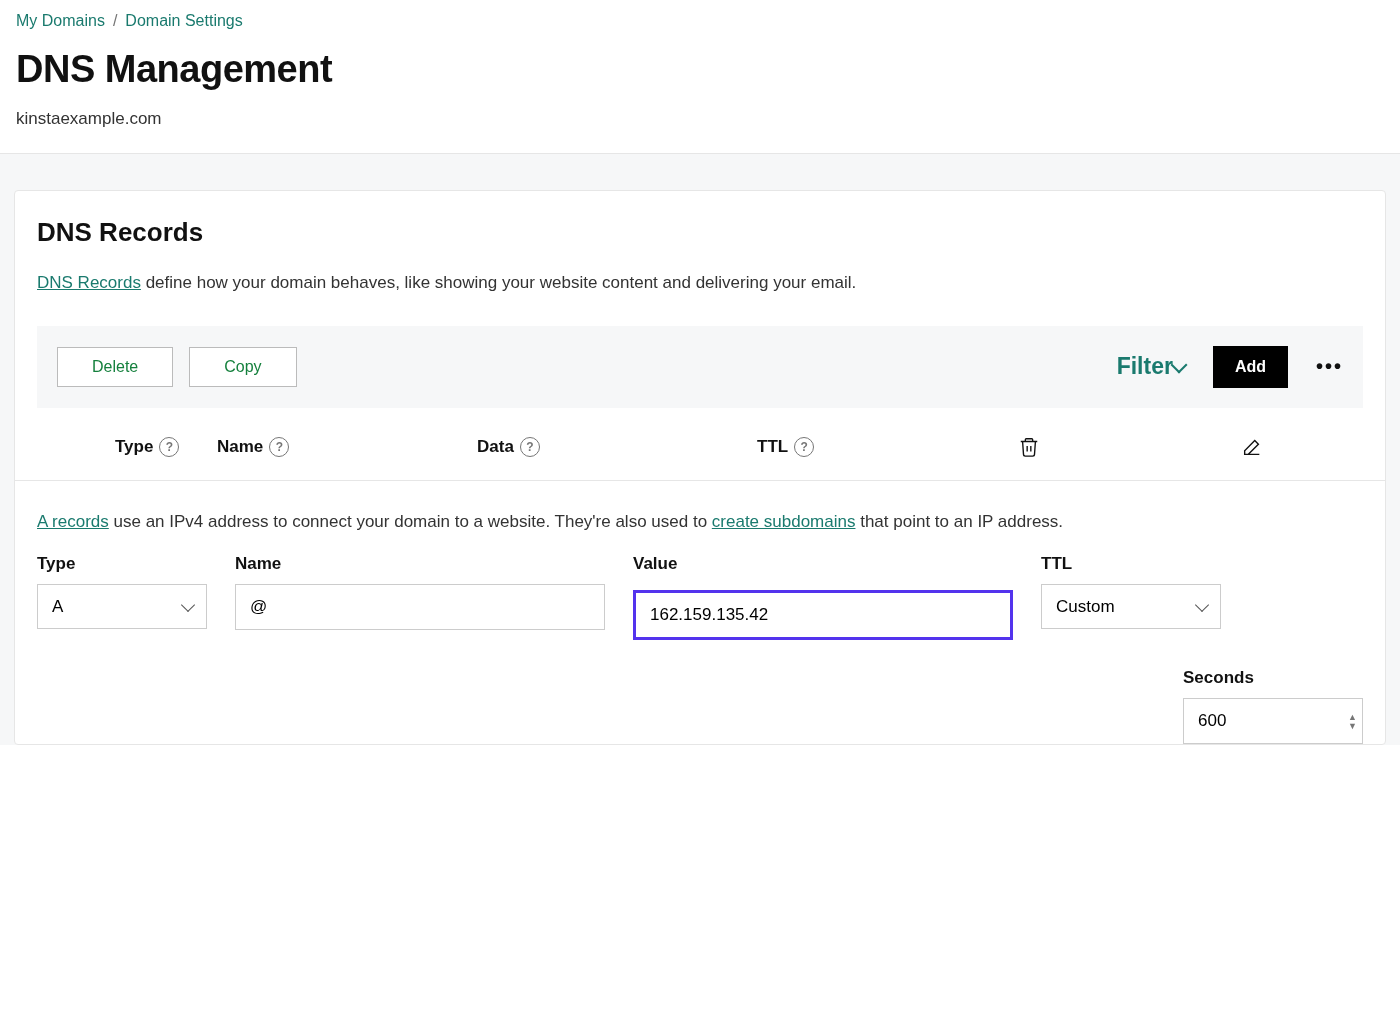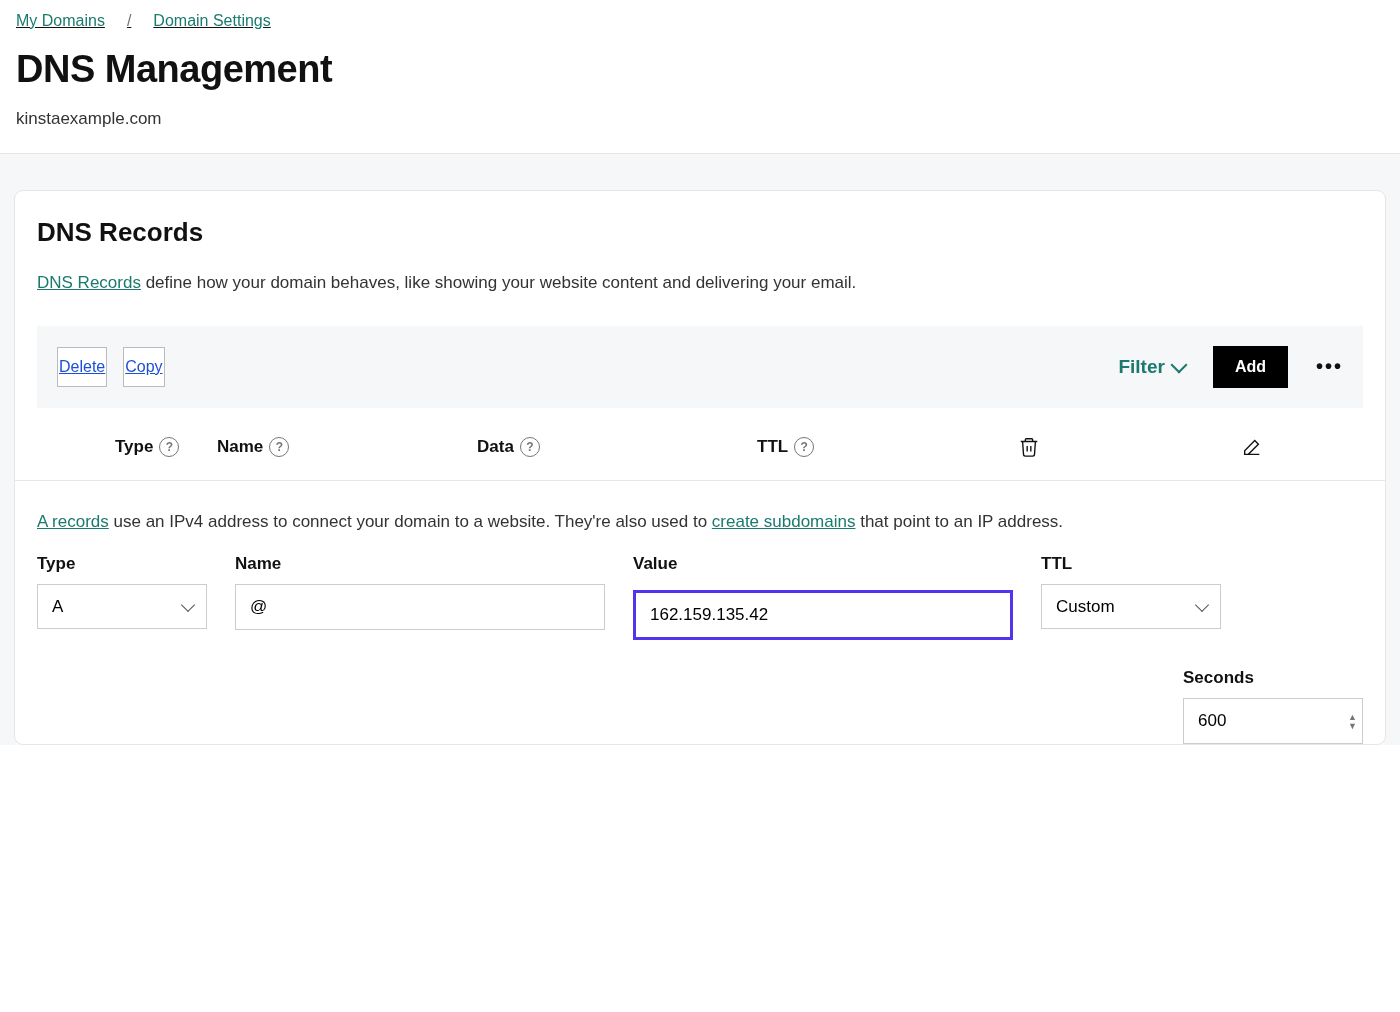--- a/index.html
+++ b/index.html
@@ -13,24 +13,23 @@
       color: #111;
       font-size: 16px;
     }
     .header-section {
       padding: 12px 16px 24px 16px;
       border-bottom: 1px solid #e6e6e6;
     }
     .breadcrumb {
       display: flex;
       align-items: center;
-      gap: 22px;
+      gap: 8px;
       font-size: 16px;
       margin-bottom: 18px;
-      text-decoration: underline;
     }
     .breadcrumb a {
       color: #1a7a6e;
       text-decoration: none;
       font-weight: 500;
     }
     .breadcrumb-sep {
       color: #767676;
     }
     .page-title {
@@ -43,21 +42,21 @@
       font-size: 17px;
       color: #333;
     }
     .content-area {
       background: #f6f7f8;
       padding: 36px 14px 0 14px;
     }
     .card {
       background: #fff;
       border: 1px solid #e6e6e6;
-      border-radius: 9px;
+      border-radius: 4px;
       padding: 0;
     }
     .card-header {
       padding: 26px 22px 14px 22px;
     }
     .card-title {
       font-size: 26px;
       font-weight: 600;
       margin-bottom: 22px;
     }
@@ -78,38 +77,36 @@
       align-items: center;
       justify-content: space-between;
     }
     .toolbar-left {
       display: flex;
       gap: 16px;
     }
     .btn-outline {
       background: #fff;
       border: 1px solid #bbb;
-      padding: 10px 1px;
+      padding: 10px 34px;
       font-size: 16px;
-      color: #1d4ed8;
-      cursor: pointer;
-      text-decoration: underline;
+      color: #15803d;
+      cursor: pointer;
     }
     .toolbar-right {
       display: flex;
       align-items: center;
       gap: 28px;
     }
     .filter-link {
       color: #1a7a6e;
       font-weight: 600;
-      font-size: 19px;
-      display: flex;
-      align-items: center;
-      gap: 8px;
+      font-size: 23px;
+      display: flex;
+      align-items: center;
       cursor: pointer;
     }
     .chevron-down {
       width: 12px;
       height: 12px;
       border-right: 2px solid #1a7a6e;
       border-bottom: 2px solid #1a7a6e;
       transform: rotate(45deg);
       margin-top: -4px;
     }

